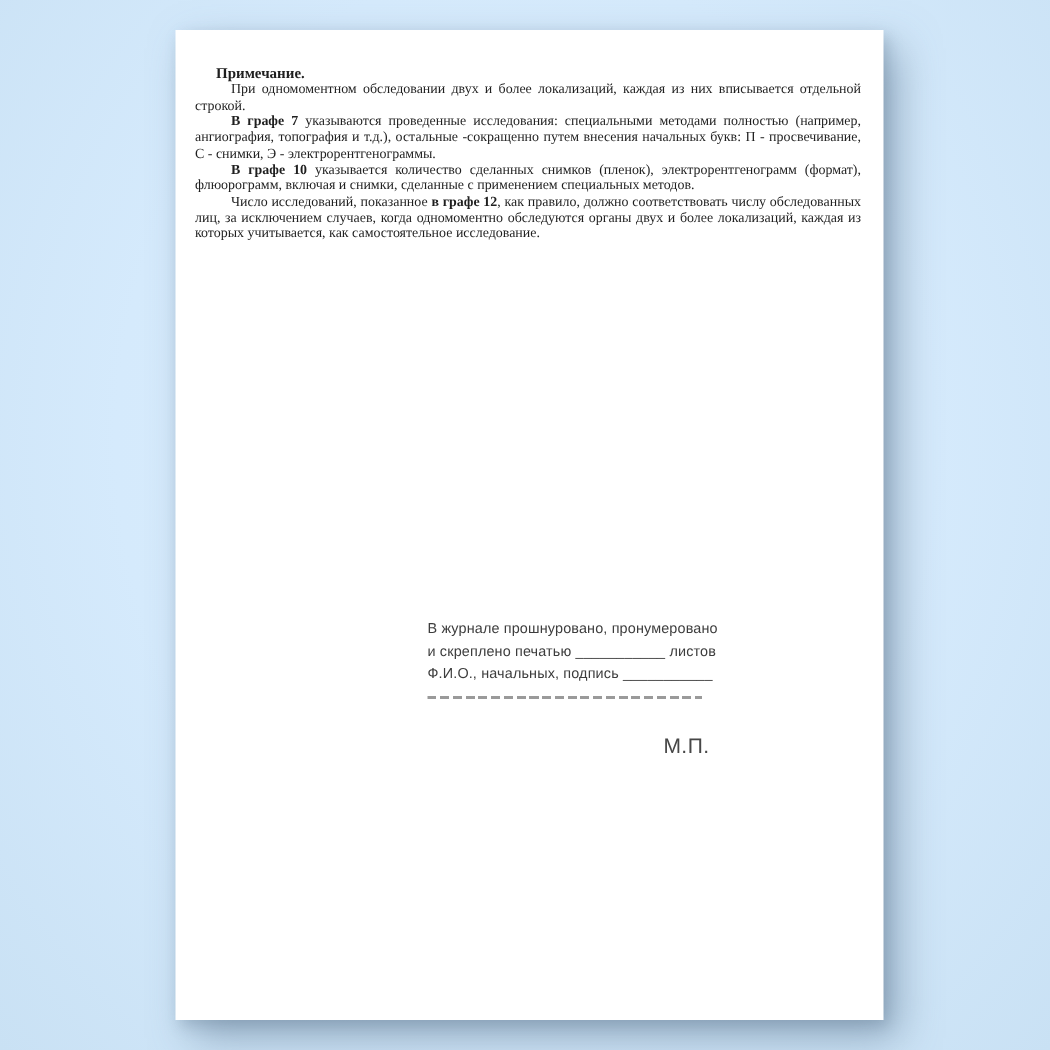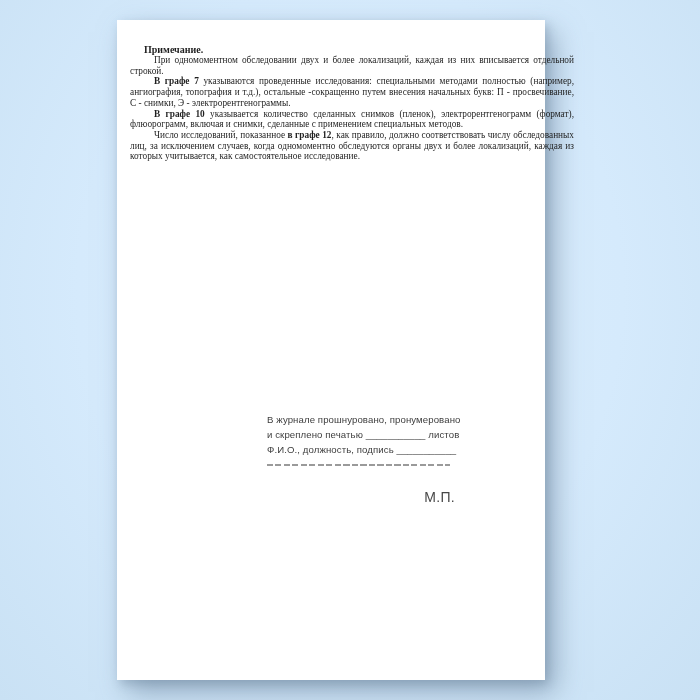--- a/index.html
+++ b/index.html
@@ -5,38 +5,38 @@
   html, body { margin: 0; padding: 0; }
   body {
     width: 700px; height: 700px;
     font-family: "Liberation Sans", sans-serif;
     background: radial-gradient(ellipse at 50% 42%, #ddeffd 0%, #d5eafc 55%, #c9e1f4 100%);
     overflow: hidden;
   }
   .scene { position: relative; width: 700px; height: 700px; }
   .page {
     position: absolute; left: 117px; top: 20px;
-    width: 428px; height: 660px;
+    width: 472px; height: 660px;
     background: #ffffff;
     box-shadow: 10px 12px 26px rgba(88, 114, 140, 0.50),
                 3px 4px 9px rgba(88, 114, 140, 0.28);
   }
   
   .notes {
     position: absolute; left: 13px; top: 24px; width: 444px;
     font-family: "Liberation Serif", "DejaVu Serif", serif;
     font-size: 9.3px; line-height: 10.7px; color: #1f1f1f;
     text-align: justify;
   }
   .notes-heading { font-weight: bold; font-size: 10px; text-indent: 14px; line-height: 11px; }
   .note-para { margin: 0; text-indent: 24px; }
   .note-para b { font-weight: bold; }
   
   .cert {
-    position: absolute; left: 150px; top: 392px; width: 190px;
+    position: absolute; left: 168px; top: 392px; width: 190px;
     font-size: 9.6px; line-height: 15px; letter-spacing: 0.1px;
     color: #3d3d3d; white-space: nowrap;
   }
   .cert-line { height: 15px; }
   .cert-dashes {
     margin-top: 7px; height: 2px; width: 183px;
     background: repeating-linear-gradient(90deg, #9a9a9a 0px, #9a9a9a 6px, transparent 6px, transparent 8.5px);
   }
   .stamp {
     margin-top: 24px; text-align: right; padding-right: 2px;
@@ -58,19 +58,19 @@
       <p class="note-para"><span></span><b>В графе 7</b><span> указываются проведенные исследования: специальными методами полностью (например, ангиография, топография и т.д.), остальные -сокращенно путем внесения начальных букв: П - просвечивание, С - снимки, Э - электрорентгенограммы.</span></p>
 
       <p class="note-para"><span></span><b>В графе 10</b><span> указывается количество сделанных снимков (пленок), электрорентгенограмм (формат), флюорограмм, включая и снимки, сделанные с применением специальных методов.</span></p>
 
       <p class="note-para"><span>Число исследований, показанное </span><b>в графе 12</b><span>, как правило, должно соответствовать числу обследованных лиц, за исключением случаев, когда одномоментно обследуются органы двух и более локализаций, каждая из которых учитывается, как самостоятельное исследование.</span></p>
     </div>
 
     <div class="cert">
       <div class="cert-line">В журнале прошнуровано, пронумеровано</div>
       <div class="cert-line">и скреплено печатью ___________ листов</div>
-      <div class="cert-line">Ф.И.О., должность, подпись ___________</div>
+      <div class="cert-line">Ф.И.О., начальных, подпись ___________</div>
       <div class="cert-dashes"></div>
       <div class="stamp">М.П.</div>
     </div>
 
   </div>
 </div>
 
 </body></html>

